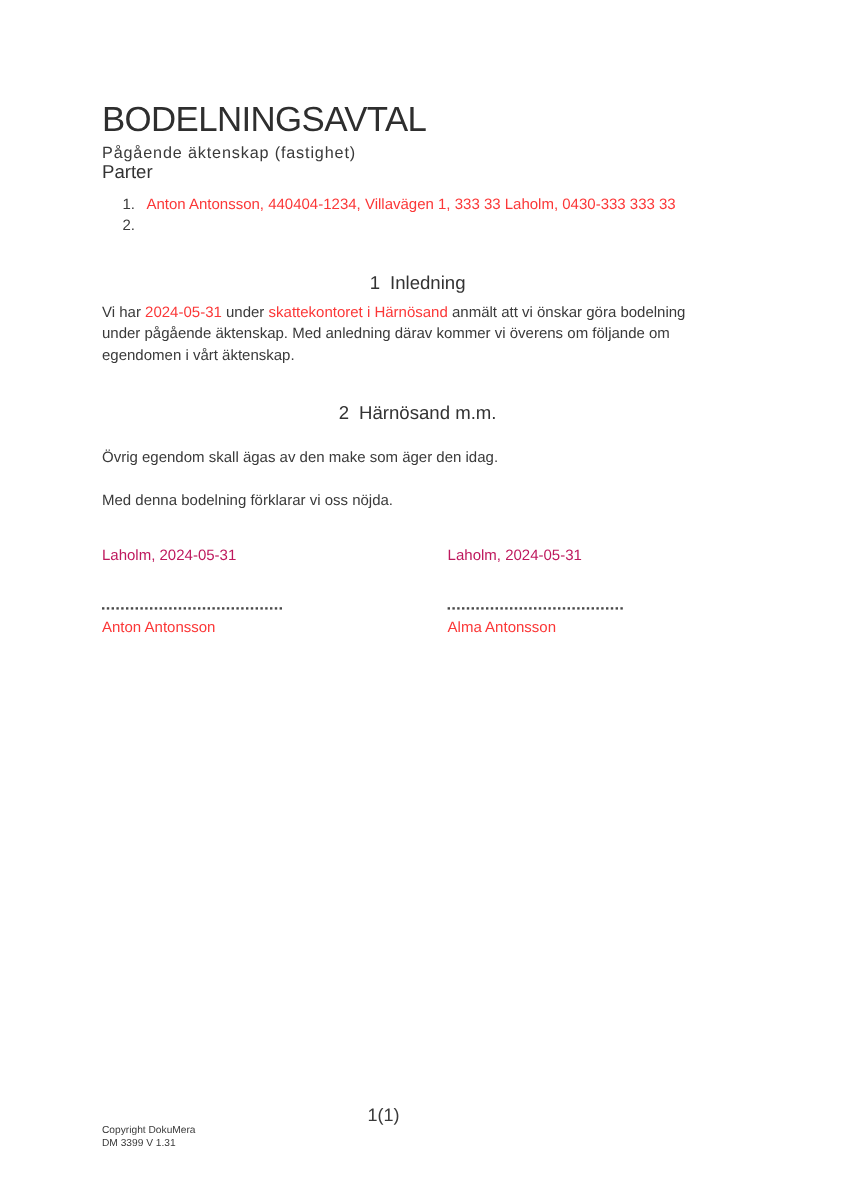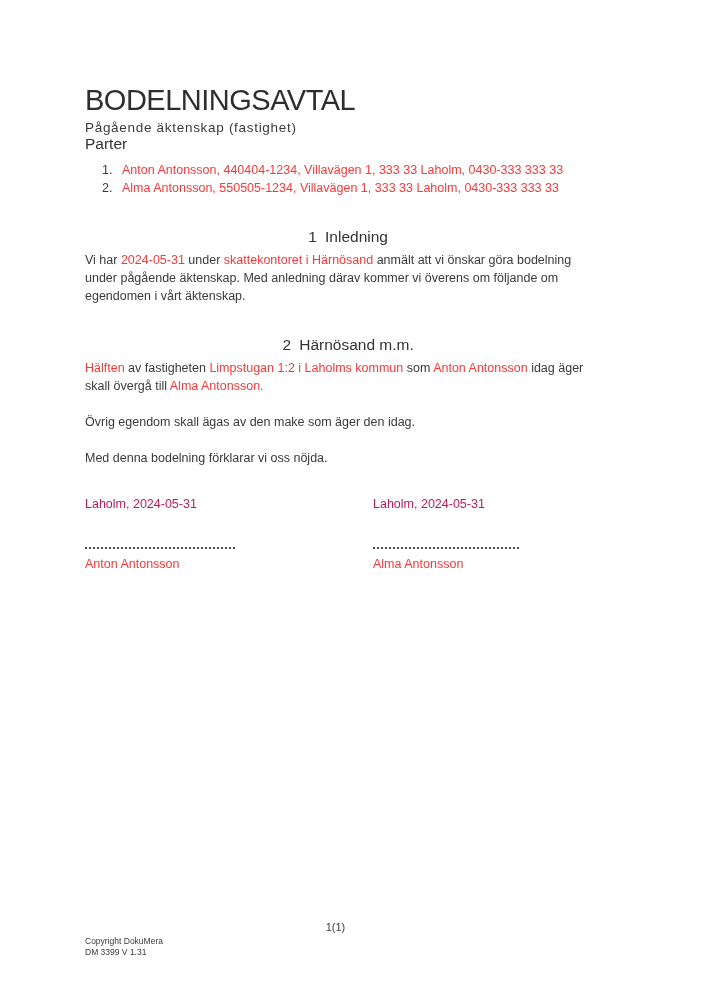--- a/index.html
+++ b/index.html
@@ -88,24 +88,24 @@
     border-bottom: 2px dotted #4a4a4a;
   }
   .sig-line.right-line { width: 146px; }
   .sig-name {
     margin-top: 8px;
     font-size: 12.5px;
     color: #fb3737;
   }
   .page-number {
     position: absolute;
-    top: 921px; left: 16px;
+    top: 921px; left: 0;
     width: 639px;
     text-align: center;
-    font-size: 11px;
+    font-size: 15px;
     color: #3a3a3a;
   }
   .footer-copy {
     position: absolute;
     left: 85px; top: 936px;
     font-size: 8.5px;
     line-height: 11px;
     color: #3a3a3a;
   }
 </style>
@@ -120,36 +120,32 @@
 
     <div class="h-parter">Parter</div>
 
     <div class="party-list">
       <div class="party-row">
         <span class="party-num">1.</span>
         <span class="party-text">Anton Antonsson, 440404-1234, Villavägen 1, 333 33 Laholm, 0430-333 333 33</span>
       </div>
       <div class="party-row">
         <span class="party-num">2.</span>
-        <span class="party-text">Alma Antonsson, 550505-1234, Villavägen 1, 333 33 Laholm, 0430-333 333 33</span>
       </div>
     </div>
 
     <div class="section-heading">
       <span class="sec-num">1</span><span>Inledning</span>
     </div>
     <div class="para">
       <span>Vi har </span><span class="red">2024-05-31</span><span> under </span><span class="red">skattekontoret i Härnösand</span><span> anmält att vi önskar göra bodelning under pågående äktenskap. Med anledning därav kommer vi överens om följande om egendomen i vårt äktenskap.</span>
     </div>
 
     <div class="section-heading">
       <span class="sec-num">2</span><span>Härnösand m.m.</span>
-    </div>
-    <div class="para">
-      <span class="red">Hälften</span><span> av fastigheten </span><span class="red">Limpstugan 1:2 i Laholms kommun</span><span> som </span><span class="red">Anton Antonsson</span><span> idag äger skall övergå till </span><span class="red">Alma Antonsson.</span>
     </div>
 
     <div class="para para-gap">Övrig egendom skall ägas av den make som äger den idag.</div>
 
     <div class="para para-gap">Med denna bodelning förklarar vi oss nöjda.</div>
 
     <div class="sig-block">
       <div>
         <div class="sig-date">Laholm, 2024-05-31</div>
         <div class="sig-line"></div>

